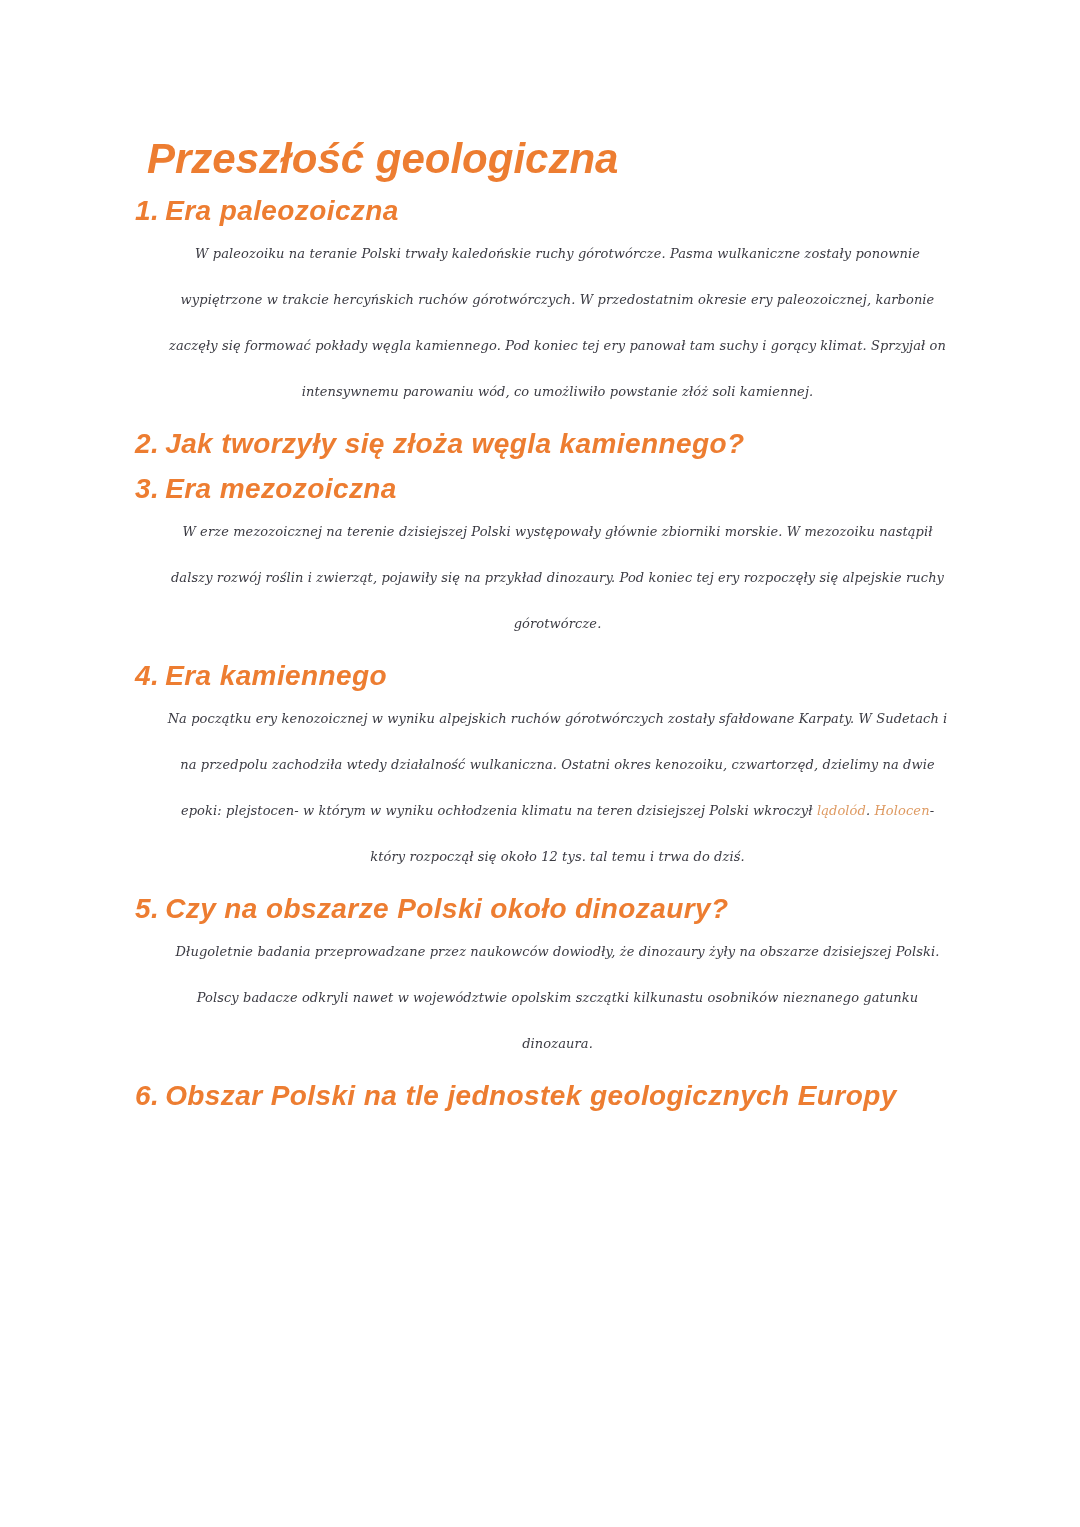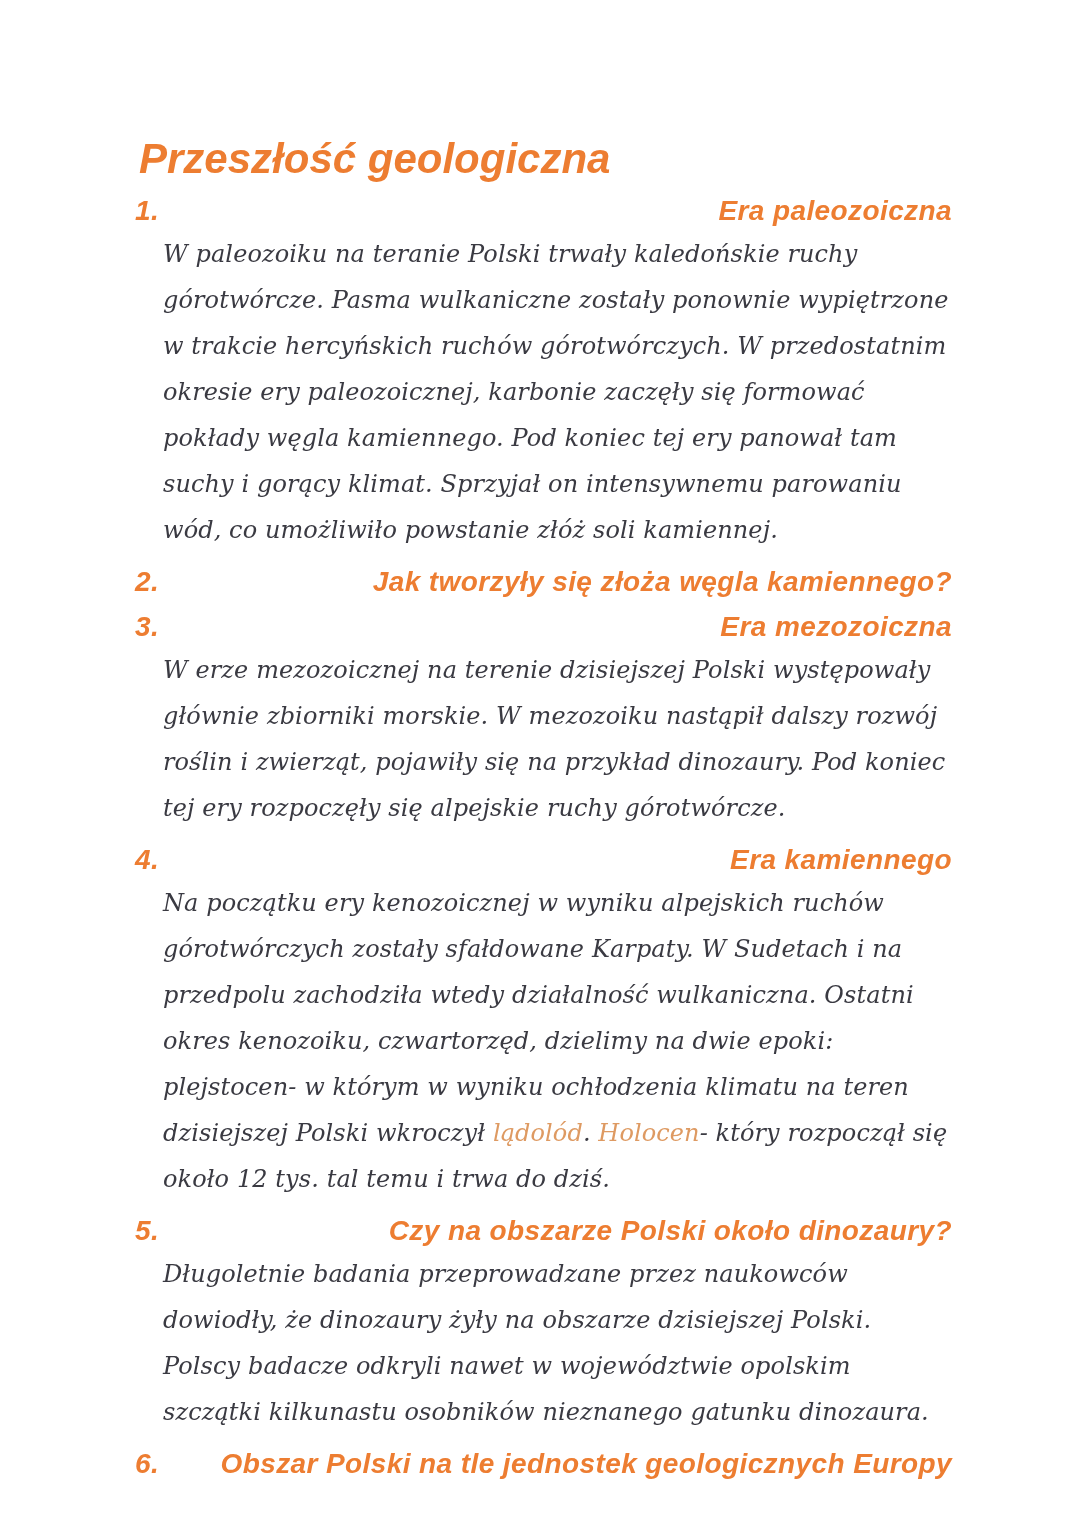--- a/index.html
+++ b/index.html
@@ -14,21 +14,21 @@
     background:var(--bg);
     overflow:hidden;
     font-family:"Liberation Sans",sans-serif;
   }
   .page{
     box-sizing:border-box;
     width:1080px;height:1527px;
     padding:136px 128px 40px 135px;
   }
   .title{
-    margin:0 0 4px 4px;
+    margin:0 0 4px 12px;
     font-family:"Liberation Sans",sans-serif;
     font-style:italic;
     font-weight:bold;
     font-size:42px;
     line-height:1.1;
     color:var(--heading-accent);
     letter-spacing:0px;
   }
   .section{margin:0;}
   .heading{
@@ -37,29 +37,30 @@
     margin:12px 0 4px 0;
     font-family:"Liberation Sans",sans-serif;
     font-style:italic;
     font-weight:800;
     font-size:28px;
     line-height:1.18;
     color:var(--heading-accent);
     letter-spacing:0.4px;
   }
   .heading .num{flex:0 0 auto;margin-right:6px;}
-  .heading .htext{flex:1 1 auto;text-align:right;}
+  .heading .htext{flex:1 1 auto;}
   .body{
     margin:2px 0 12px 28px;
     font-family:"DejaVu Serif",serif;
     font-style:italic;
-    font-size:24px;
+    font-size:13px;
     line-height:46px;
     color:var(--ink);
     letter-spacing:0.1px;
+    text-align:center;
   }
   .hl{color:var(--body-accent);margin-top:28px;}
 </style>
 </head>
 <body>
 
 <div class="page">
   <h1 class="title">Przeszłość geologiczna</h1>
   <div id="sections">
   <section class="section">

